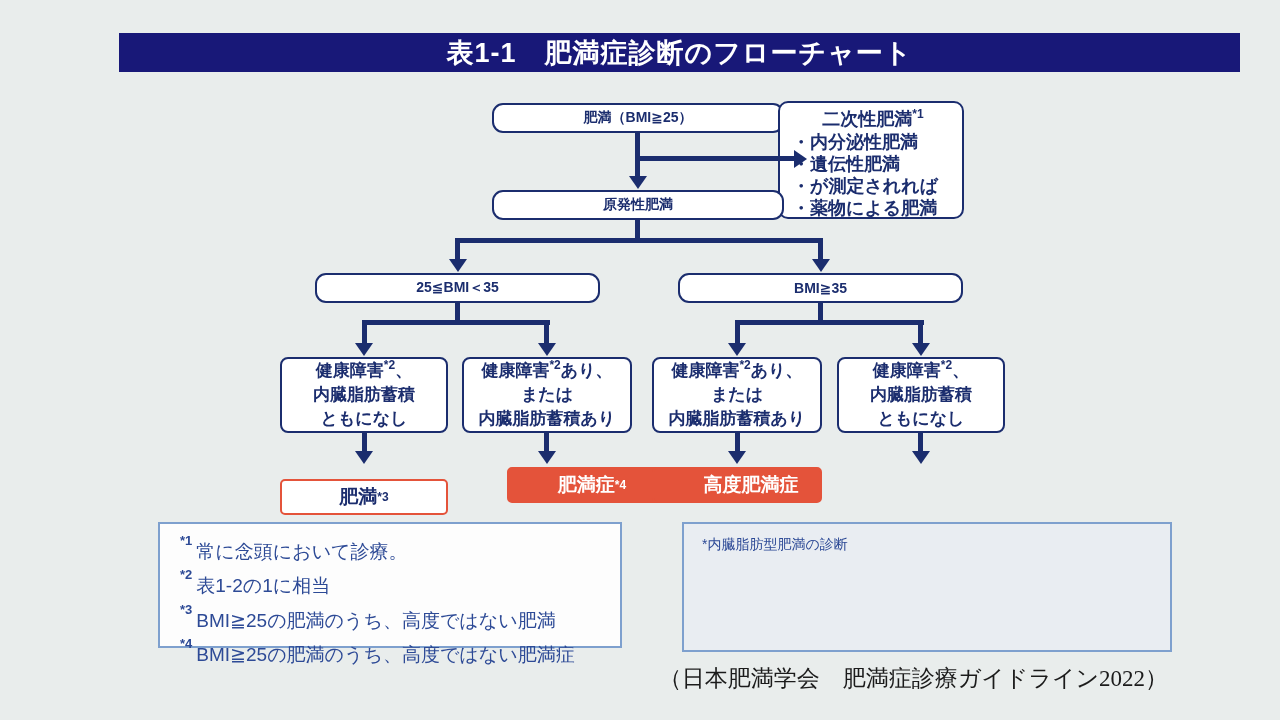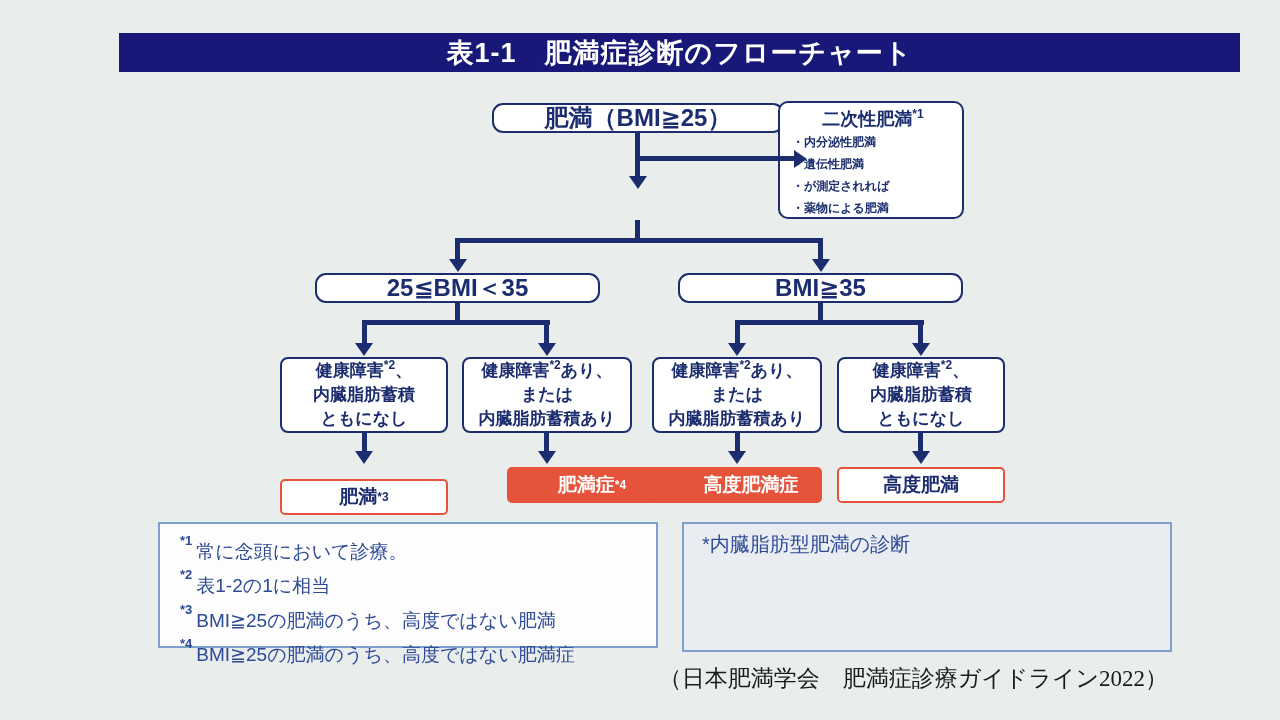--- a/index.html
+++ b/index.html
@@ -7,40 +7,40 @@
     --note-border:#7ea0ce; --note-text:#2d4a96; --citation:#1b1b1b;
   }
   *{margin:0;padding:0;box-sizing:border-box;}
   html,body{width:1280px;height:720px;overflow:hidden;}
   body{background:var(--bg);font-family:"Liberation Sans","DejaVu Sans",sans-serif;}
   .stage{position:relative;width:1280px;height:720px;}
   .titlebar{position:absolute;left:119px;top:33px;width:1121px;height:39px;background:var(--navy);
     display:flex;align-items:center;justify-content:center;color:#ffffff;font-size:27px;font-weight:700;letter-spacing:1px;}
   .node{position:absolute;background:#ffffff;border:2px solid var(--line);color:var(--line);
     display:flex;align-items:center;justify-content:center;font-weight:600;}
-  .box{border-radius:11px;font-size:24px;justify-content:center;}
+  .box{border-radius:11px;font-size:14px;justify-content:center;}
   .rbox{border-radius:10px;flex-direction:column;justify-content:flex-start;padding:4px 8px 4px 12px;align-items:stretch;}
   .sec-title{text-align:center;font-size:18px;line-height:24px;}
-  .sec-item{font-size:12px;line-height:22px;text-align:left;}
+  .sec-item{font-size:18px;line-height:22px;text-align:left;}
   .cbox{border-radius:8px;flex-direction:column;font-size:17px;line-height:24px;}
   .cline{text-align:center;}
   .result{border-radius:5px;font-size:19px;font-weight:700;}
   .outline{border:2px solid var(--red);color:var(--line);}
   .filled{background:var(--red);border:2px solid var(--red);color:#ffffff;}
   sup.s{font-size:12px;vertical-align:super;line-height:0;}
   .vl{position:absolute;width:5px;background:var(--line);}
   .hl{position:absolute;height:5px;background:var(--line);}
   .arr-d{position:absolute;width:0;height:0;border-left:9px solid transparent;border-right:9px solid transparent;border-top:13px solid var(--line);}
   .arr-r{position:absolute;width:0;height:0;border-top:9px solid transparent;border-bottom:9px solid transparent;border-left:13px solid var(--line);}
   .notebox{position:absolute;border:2px solid var(--note-border);color:var(--note-text);}
-  .fnbox{left:158px;top:522px;width:500px;height:126px;background:#fdfdfd;padding:8px 14px 0 20px;}
+  .fnbox{left:158px;top:522px;width:464px;height:126px;background:#fdfdfd;padding:8px 14px 0 20px;}
   .fn-line{font-size:19px;line-height:29px;white-space:nowrap;}
   .fn-sup{font-size:13px;position:relative;top:-6px;margin-right:4px;font-weight:600;}
   .vnbox{left:682px;top:522px;width:490px;height:130px;background:#e9edf2;padding:6px 12px 0 12px;}
-  .vn-title{font-size:20px;line-height:29px;padding-left:6px;}
+  .vn-title{font-size:14px;line-height:29px;padding-left:6px;}
   .vn-body{font-size:18px;line-height:29px;text-align:justify;}
   .vn-sup{font-size:12px;vertical-align:super;line-height:0;}
   .citation{position:absolute;left:600px;top:663px;width:568px;text-align:right;
     font-family:"Liberation Serif","DejaVu Serif",serif;font-size:23px;color:var(--citation);}
 </style>
 </head>
 <body>
 
 <div class="stage">
 
@@ -58,20 +58,23 @@
     <div class="sec-item">・遺伝性肥満</div>
     <div class="sec-item">・が測定されれば</div>
     <div class="sec-item">・薬物による肥満</div>
   </div>
 
   <div class="vl" style="left:635px;top:133px;height:45px;"></div>
   <div class="arr-d" style="left:629px;top:176px;"></div>
   <div class="hl" style="left:635px;top:156px;width:159px;"></div>
   <div class="arr-r" style="left:794px;top:150px;"></div>
 
+  <div class="node box" style="left:492px;top:190px;width:292px;height:30px;">
+    <span>原発性肥満</span>
+  </div>
 
   <div class="vl" style="left:635px;top:220px;height:20px;"></div>
   <div class="hl" style="left:455px;top:238px;width:368px;"></div>
   <div class="vl" style="left:455px;top:241px;height:21px;"></div>
   <div class="arr-d" style="left:449px;top:259px;"></div>
   <div class="vl" style="left:818px;top:241px;height:21px;"></div>
   <div class="arr-d" style="left:812px;top:259px;"></div>
 
   <div class="node box" style="left:315px;top:273px;width:285px;height:30px;">
     <span>25≦BMI＜35</span>
@@ -129,24 +132,20 @@
       <sup class="s">*3</sup>
   </div>
   <div class="node result filled" style="left:462px;top:467px;width:170px;height:36px;margin-left:45px;">
     <span>肥満症</span>
       <sup class="s">*4</sup>
   </div>
   <div class="node result filled" style="left:652px;top:467px;width:170px;height:36px;padding-left:28px;">
     <span>高度肥満症</span>
       <sup class="s"></sup>
   </div>
-  <div class="node result outline" style="left:837px;top:467px;width:168px;height:36px;">
-    <span>高度肥満</span>
-      <sup class="s"></sup>
-  </div>
 
   <div class="notebox fnbox">
     <div class="fn-line"><sup class="fn-sup">*1</sup><span>常に念頭において診療。</span></div>
     <div class="fn-line"><sup class="fn-sup">*2</sup><span>表1-2の1に相当</span></div>
     <div class="fn-line"><sup class="fn-sup">*3</sup><span>BMI≧25の肥満のうち、高度ではない肥満</span></div>
     <div class="fn-line"><sup class="fn-sup">*4</sup><span>BMI≧25の肥満のうち、高度ではない肥満症</span></div>
   </div>
 
   <div class="notebox vnbox">
     <div class="vn-title">*内臓脂肪型肥満の診断</div>

